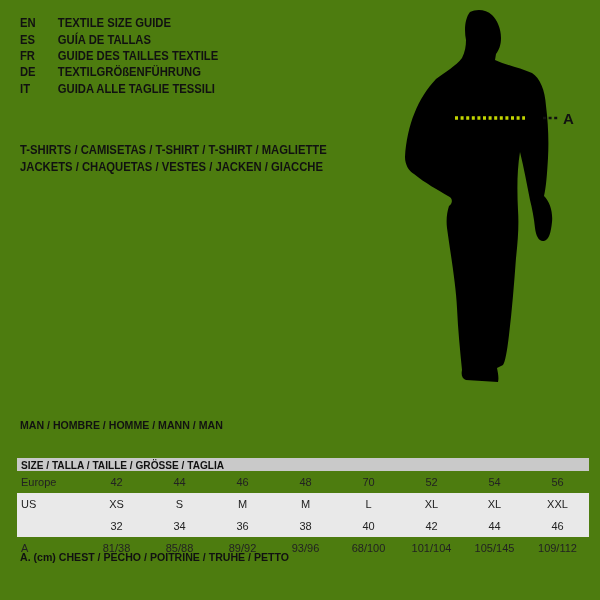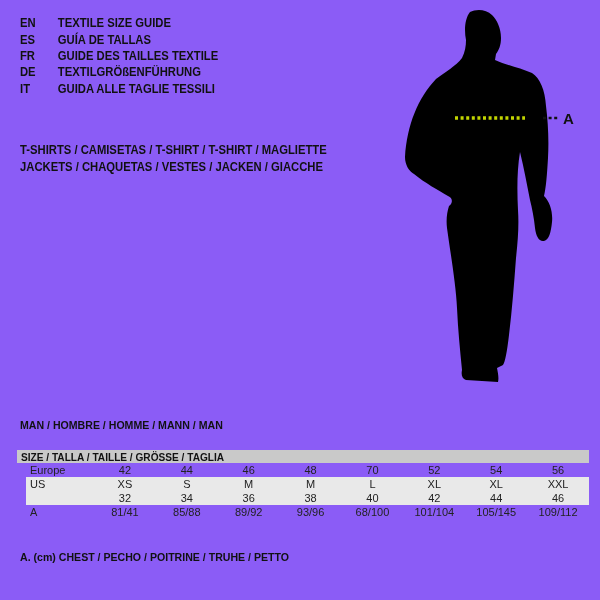--- a/index.html
+++ b/index.html
@@ -6,21 +6,21 @@
     margin: 0;
     padding: 0;
     background: #ffffff;
     font-family: "Liberation Sans", sans-serif;
     color: #111111;
   }
   .page {
     position: relative;
     width: 600px;
     height: 600px;
-    background: #8b5cf6;
+    background: #4d7c0f;
     overflow: hidden;
   }
 
   
   .lang-block { position: absolute; left: 20px; top: 15px; }
   .lang-row {
     display: flex;
     align-items: center;
     height: 16.4px;
     font-weight: 700;
@@ -63,34 +63,34 @@
 
   
   .size-table { position: absolute; left: 17px; top: 450px; width: 572px; }
   .table-header {
     height: 13px;
     background: #c9c9c9;
     display: flex;
     align-items: flex-end;
     padding-left: 4px;
     box-sizing: border-box;
+    margin-top: 8px;
   }
   .table-header-label {
     font-weight: 700; font-size: 11px;
     white-space: nowrap;
     transform: scaleX(0.92); transform-origin: 0 50%;
   }
   .t-row {
     display: grid;
     grid-template-columns: 68px repeat(8, 1fr);
-    height: 14px;
+    height: 22px;
     align-items: center;
     font-size: 11px;
     color: #222222;
-    margin-left: 9px;
   }
   .t-row.shaded { background: #e9e9e9; }
   .t-label { padding-left: 4px; text-align: left; white-space: nowrap; }
   .t-cell { text-align: center; white-space: nowrap; }
 
   
   .footnote {
     position: absolute; left: 20px; top: 551px;
     font-weight: 700; font-size: 11.5px;
     white-space: nowrap;
@@ -208,21 +208,21 @@
       <span class="t-cell">36</span>
       <span class="t-cell">38</span>
       <span class="t-cell">40</span>
       <span class="t-cell">42</span>
       <span class="t-cell">44</span>
       <span class="t-cell">46</span>
     </div>
 
     <div class="t-row">
       <span class="t-label">A</span>
-      <span class="t-cell">81/41</span>
+      <span class="t-cell">81/38</span>
       <span class="t-cell">85/88</span>
       <span class="t-cell">89/92</span>
       <span class="t-cell">93/96</span>
       <span class="t-cell">68/100</span>
       <span class="t-cell">101/104</span>
       <span class="t-cell">105/145</span>
       <span class="t-cell">109/112</span>
     </div>
   </div>
 

